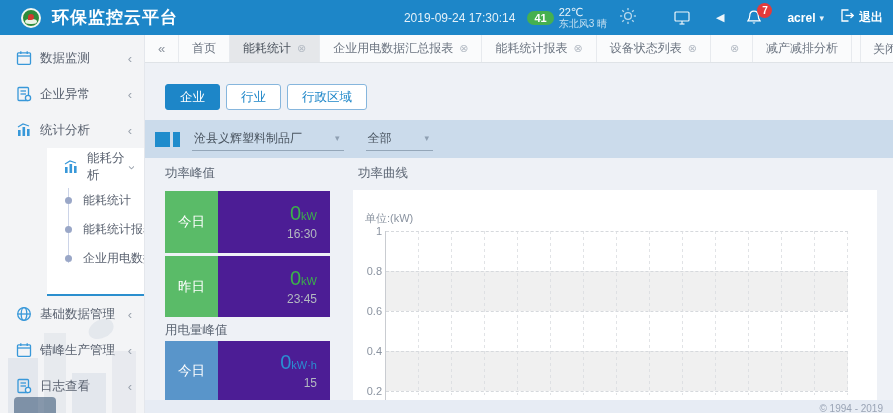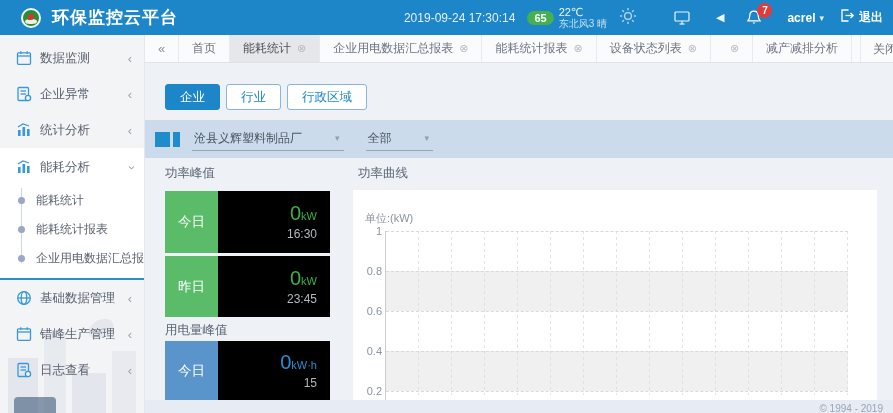--- a/index.html
+++ b/index.html
@@ -29,21 +29,21 @@
   .logout { display:flex; align-items:flex-start; margin:0 10px 0 16px; }
   .logout-label { font-size:12px; font-weight:bold; margin-left:5px; }
 
   
   .sidebar { position:absolute; left:0; top:35px; width:145px; height:378px; background:#f3f4f6; z-index:20; overflow:hidden; border-right:1px solid #e4e7ec; }
   .nav { position:relative; padding-top:5px; z-index:2; }
   .nav-item { height:36px; display:flex; align-items:center; padding:0 12px 0 16px; cursor:pointer; }
   .nav-item .lbl { font-size:12.5px; color:#5a6270; margin-left:8px; }
   .nav-item .chev { margin-left:auto; color:#9aa2ad; font-size:13px; }
   .chev.down { display:inline-block; transform:rotate(-90deg); }
-  .nav-group { background:#fff; border-bottom:2px solid #2b8fce; padding-bottom:5px; }
+  .nav-group { background:#fff; border-bottom:2px solid #2b8fce; padding-bottom:21px;margin-left:47px; }
   .nav-group .nav-item { height:38px; }
   .submenu { position:relative; }
   .submenu::before { content:""; position:absolute; left:21px; top:2px; bottom:10px; width:1px; background:#ccd4e8; }
   .sub-item { height:29px; display:flex; align-items:center; padding-left:18px; position:relative; cursor:pointer; }
   .sub-dot { width:7px; height:7px; border-radius:50%; background:#9aa7c7; flex:none; z-index:1; }
   .sub-item .lbl { font-size:12px; color:#5a6270; margin-left:11px; white-space:nowrap; }
   .nav-svg { width:16px; height:16px; flex:none; }
   .wm { position:absolute; z-index:1; }
   .wm-b1 { left:8px; bottom:0; width:30px; height:55px; background:rgba(175,186,203,.22); }
   .wm-b2 { left:44px; bottom:0; width:22px; height:80px; background:rgba(175,186,203,.18); }
@@ -69,21 +69,21 @@
   .filter-bar { position:absolute; left:0; top:57px; width:748px; height:38px; background:#cbdbeb; display:flex; align-items:center; }
   .sq1 { width:15px; height:15px; background:#1f8ccc; margin-left:10px; flex:none; }
   .sq2 { width:7px; height:15px; background:#1f8ccc; margin-left:3px; flex:none; }
   .select { display:flex; align-items:center; border-bottom:1px solid #94a6b8; padding:2px 4px 3px 2px; margin-left:12px; cursor:pointer;gap:26px; }
   .select .sel-val { font-size:12px; color:#4a5560; }
   .select .caret { font-size:9px; color:#8fa0b2; margin-left:7px; }
   .select.scope { margin-left:22px; }
 
   .panel-label { position:absolute; font-size:12.5px; color:#5a6472; }
 
-  .card { position:absolute; left:20px; width:165px; display:flex; background:#000000; }
+  .card { position:absolute; left:20px; width:165px; display:flex; background:#4c1d95; }
   .card-period { width:53px; display:flex; align-items:center; justify-content:center; color:#fff; font-size:13.5px; flex:none; }
   .card-period.green { background:#5abb68; }
   .card-period.blue { background:#5995ca; }
   .card-body { flex:1; display:flex; flex-direction:column; align-items:flex-end; justify-content:center; padding-right:13px; }
   .card-val { line-height:22px; }
   .card-val .num { font-size:20px; }
   .card-val .unit { font-size:11px; }
   .card-val.green { color:#3cb14a; }
   .card-val.blue { color:#2a8ed2; }
   .card-time { font-size:12px; color:#b3b9c0; line-height:15px; }
@@ -109,21 +109,21 @@
 <body>
 
 <div class="page">
 
   <div class="header">
     <div class="logo"></div>
     <div class="app-title">环保监控云平台</div>
     <div class="hdr-right">
       <span class="hdr-datetime">2019-09-24 17:30:14</span>
       <div class="weather">
-        <span class="aqi-badge">65</span>
+        <span class="aqi-badge">41</span>
         <div class="weather-temps">
           <span class="weather-temp">22℃</span>
           <span class="weather-wind">东北风3 晴</span>
         </div>
         <span class="sun-icon">
           <svg width="18" height="18" viewBox="0 0 18 18">
               <g stroke="rgba(255,255,255,.8)" stroke-width="1.3" fill="none">
                 <circle cx="9" cy="9" r="3.4"></circle>
                 <line x1="9" y1="1" x2="9" y2="3.2"></line>
                 <line x1="9" y1="14.8" x2="9" y2="17"></line>

